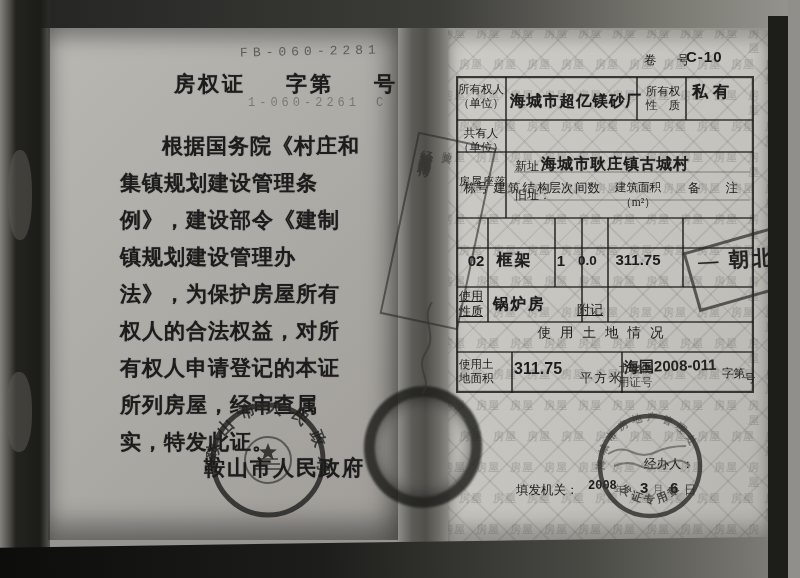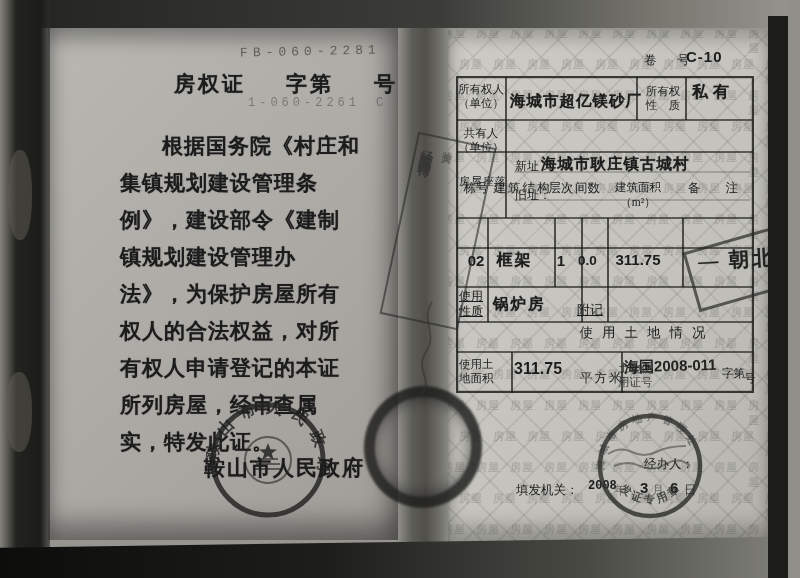--- a/index.html
+++ b/index.html
@@ -43,21 +43,21 @@
   .fb-stamp{left:192px;top:18px;font-size:13px;letter-spacing:5px;color:#4a4a48;opacity:.8;transform:rotate(-1.2deg);}
   .cert-title{left:126px;top:44px;display:flex;gap:40px;font-size:21px;font-weight:bold;letter-spacing:3px;}
   .faint-num{left:200px;top:68px;font-size:12px;letter-spacing:4px;opacity:.38;}
   .body-text{left:72px;top:102px;width:240px;font-size:21px;line-height:37px;letter-spacing:1px;
     font-weight:bold;text-indent:2em;word-break:break-all;}
   .issuer{left:156px;top:428px;font-size:21px;letter-spacing:2px;font-weight:bold;z-index:2;}
 
   
   .lab{font-size:11.5px;} .lab2{font-size:12.5px;}
   .val{font-size:15.5px;font-weight:bold;letter-spacing:1px;}
-  .band{font-size:13.5px;letter-spacing:9px;padding-left:42px;}
+  .band{font-size:13.5px;letter-spacing:9px;}
 
   
   .oval-stamp{left:364px;top:386px;width:96px;height:100px;border:11px solid rgba(28,28,26,.82);
     border-radius:50%;filter:blur(1.2px);box-shadow:inset 0 0 16px rgba(0,0,0,.55);
     transform:rotate(8deg);z-index:4;}
   .verify-stamp{left:398px;top:138px;width:72px;height:174px;transform:rotate(12deg);
     border:2.5px solid rgba(40,40,38,.6);z-index:4;display:flex;padding:4px 2px;gap:4px;}
   .vtext{writing-mode:vertical-rl;text-orientation:upright;}
   .verify-main{font-size:13px;font-weight:bold;opacity:.72;letter-spacing:2px;color:#2e2e2c;}
   .verify-sub{font-size:10px;opacity:.55;color:#2e2e2c;letter-spacing:1px;}

